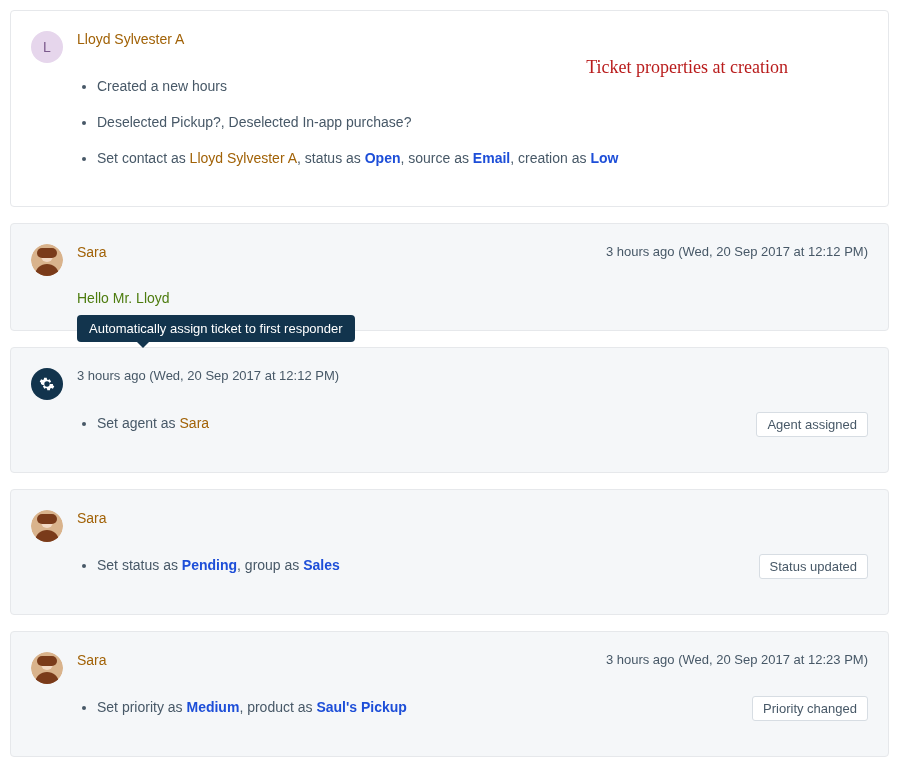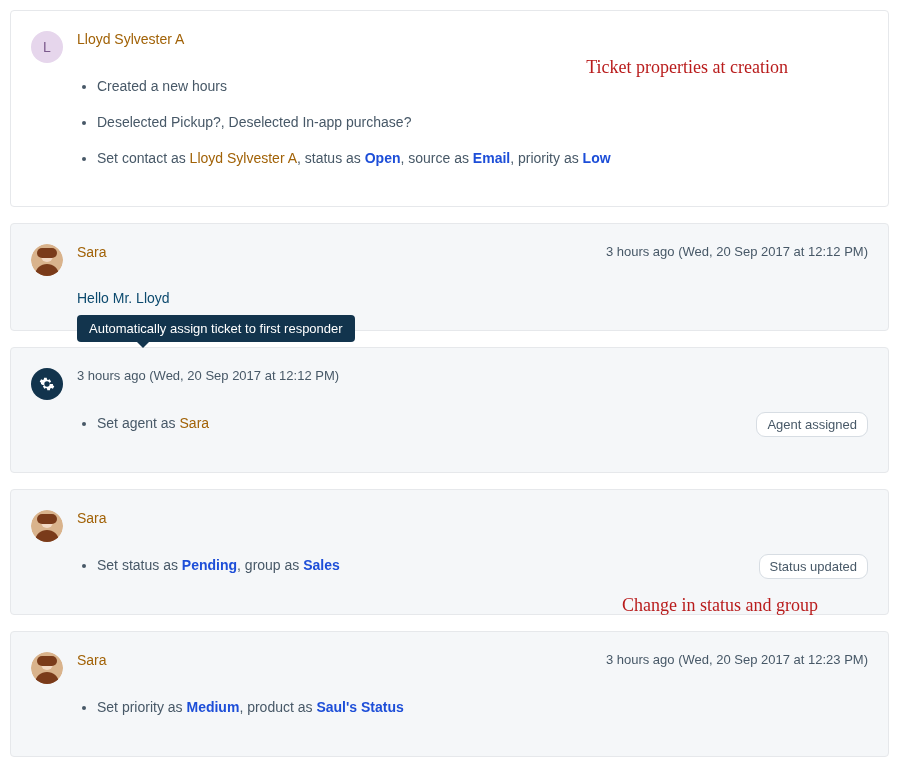--- a/index.html
+++ b/index.html
@@ -76,28 +76,28 @@
     list-style: disc;
     padding-left: 20px;
     color: #475867;
   }
   ul.activity li {
     margin: 12px 0;
     line-height: 1.7;
   }
   .strong { font-weight: 600; color: #1d4ed8; }
   .link { color: #a16207; font-weight: 400; }
-  .msg-body { color: #0c4a6e; margin-top: 14px; }
+  .msg-body { color: #4d7c0f; margin-top: 14px; }
   .badge {
     position: absolute;
     right: 0;
     top: 0;
     background: #fff;
     border: 1px solid #d7dde3;
-    border-radius: 9px;
+    border-radius: 3px;
     padding: 4px 10px;
     font-size: 13px;
     color: #475867;
   }
   .tooltip {
     position: absolute;
     background: #12344d;
     color: #fff;
     padding: 6px 12px;
     border-radius: 4px;
@@ -133,21 +133,21 @@
       <div class="header-left">
         <span class="actor link">Lloyd Sylvester A</span>
       </div>
     </div>
   </div>
   <div class="content">
     <ul class="activity">
       <li>Created a new hours</li>
       <li>Deselected Pickup?, Deselected In-app purchase?</li>
       <li>
-        <span>Set contact as </span><span class="link">Lloyd Sylvester A</span><span>, status as </span><span class="strong">Open</span><span>, source as </span><span class="strong">Email</span><span>, priority as </span><span class="strong">Low</span>
+        <span>Set contact as </span><span class="link">Lloyd Sylvester A</span><span>, status as </span><span class="strong">Open</span><span>, source as </span><span class="strong">Email</span><span>, creation as </span><span class="strong">Low</span>
       </li>
     </ul>
   </div>
   <div class="annotation" style="top:44px; right:100px; width:220px;">Ticket properties at creation</div>
 </div>
 
 <div class="card shaded">
   <div class="card-header">
     <div class="avatar photo">
       <svg viewBox="0 0 32 32">
@@ -208,40 +208,40 @@
     </div>
   </div>
   <div class="content">
     <span class="badge">Status updated</span>
     <ul class="activity">
       <li>
         <span>Set status as </span><span class="strong">Pending</span><span>, group as </span><span class="strong">Sales</span>
       </li>
     </ul>
   </div>
-  <div class="annotation" style="bottom:-4px; right:70px;">Change in status and group</div>
 </div>
 
 <div class="card shaded">
   <div class="card-header">
     <div class="avatar photo">
       <svg viewBox="0 0 32 32">
           <circle cx="16" cy="16" r="16" fill="#d9b38c"></circle>
           <circle cx="16" cy="12" r="6" fill="#f2d9c4"></circle>
           <path d="M4 32c0-8 6-12 12-12s12 4 12 12" fill="#7a3b1a"></path>
           <rect x="6" y="4" width="20" height="10" rx="5" fill="#7a3b1a"></rect>
         </svg>
     </div>
     <div class="header-main">
       <div class="header-left">
         <span class="actor link">Sara</span>
       </div>
       <span class="timestamp">3 hours ago (Wed, 20 Sep 2017 at 12:23 PM)</span>
     </div>
   </div>
   <div class="content">
-    <ul class="activity">
-      <li>
-        <span>Set priority as </span><span class="strong">Medium</span><span>, product as </span><span class="strong">Saul's Status</span>
+    <span class="badge">Priority changed</span>
+    <ul class="activity">
+      <li>
+        <span>Set priority as </span><span class="strong">Medium</span><span>, product as </span><span class="strong">Saul's Pickup</span>
       </li>
     </ul>
   </div>
 </div>
 
 </body></html>

